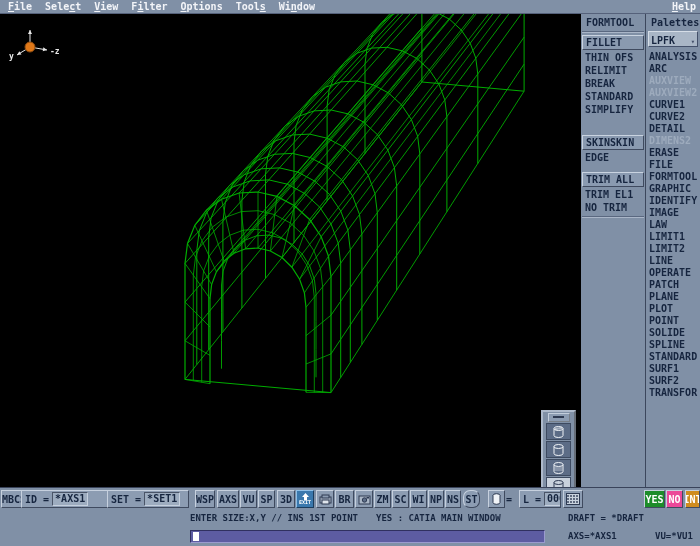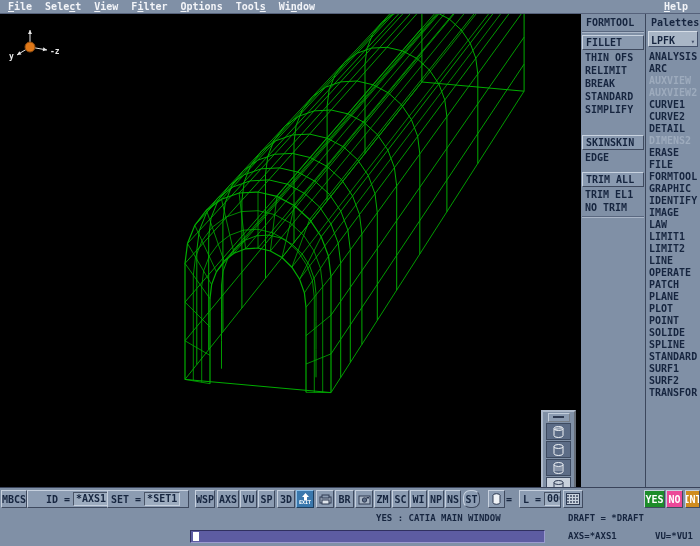--- a/index.html
+++ b/index.html
@@ -11,21 +11,21 @@
     -webkit-font-smoothing:none;
   }
   
   #menu-bar{
     position:absolute;left:0;top:0;width:700px;height:13px;
     background:#8090a6;border-bottom:1px solid #55617a;
     display:flex;align-items:center;font-size:10px;color:#f2f4f8;
   }
   .menu-item{margin-left:13px;white-space:pre;cursor:default;}
   .menu-item:first-child{margin-left:8px;}
-  .menu-help{margin-left:auto;margin-right:12px;}
+  .menu-help{margin-left:auto;margin-right:4px;}
   .menu-item u{text-decoration:underline;}
   
   #viewport{position:absolute;left:0;top:14px;width:581px;height:473px;background:#000;}
   #wf{position:absolute;left:0;top:0;}
   
   #mini-palette{
     position:absolute;left:541px;top:396px;width:35px;height:91px;
     background:#8090a6;border:2px outset #aebacb;box-sizing:border-box;
     display:flex;flex-direction:column;align-items:center;
   }
@@ -262,21 +262,21 @@
         <div class="pal-item">STANDARD</div>
         <div class="pal-item">SURF1</div>
         <div class="pal-item">SURF2</div>
         <div class="pal-item">TRANSFOR</div>
       </div>
   </div>
 </div>
 
 <div id="toolbar">
     <div class="tb-seg" style="left: 1px; width: 26px;">MBCS</div>
-    <div class="tb-seg tb-field" style="left: 27px; width: 98px; justify-content: center;"><span>ID =</span><span class="val">*AXS1</span></div>
+    <div class="tb-seg tb-field" style="left: 21px; width: 98px;"><span>ID =</span><span class="val">*AXS1</span></div>
     <div class="tb-seg tb-field" style="left: 107px; width: 82px;"><span>SET =</span><span class="val">*SET1</span></div>
     <div class="tb-seg" style="left: 195px; width: 20px;">WSP</div>
     <div class="tb-seg" style="left: 217px; width: 22px;">AXS</div>
     <div class="tb-seg" style="left: 240px; width: 17px;">VU</div>
     <div class="tb-seg" style="left: 258px; width: 17px;">SP</div>
     <div class="tb-seg" style="left: 277px; width: 18px;">3D</div>
     <div class="tb-seg tb-exit" style="left: 296px; width: 18px;"><svg width="9" height="7" viewBox="0 0 9 7">
         <path d="M4.5 0 L8 4 H6 V7 H3 V4 H1 Z" fill="#fff"></path>
       </svg><span>EXIT</span></div>
     <div class="tb-seg" style="left: 316px; width: 18px;"><svg width="13" height="11" viewBox="0 0 13 11">
@@ -316,20 +316,21 @@
         <circle cx="11" cy="3" r="0.9" fill="#2e3a52"></circle>
         <circle cx="11" cy="6" r="0.9" fill="#2e3a52"></circle>
         <circle cx="11" cy="9" r="0.9" fill="#2e3a52"></circle>
       </svg></div>
     <div class="tb-seg tb-ans" style="left: 644px; width: 21px; background: rgb(29, 140, 42);">YES</div>
     <div class="tb-seg tb-ans" style="left: 666px; width: 17px; background: #ec4899;">NO</div>
     <div class="tb-seg tb-ans" style="left: 685px; width: 15px; background: rgb(207, 140, 30);">INT</div>
   </div>
 
 <div id="status-row">
+  <span class="st-text" style="left:190px;">ENTER SIZE:X,Y // INS 1ST POINT</span>
   <span class="st-text" style="left:376px;">YES : CATIA MAIN WINDOW</span>
   <span class="st-text" style="left:568px;">DRAFT = *DRAFT</span>
 </div>
 
 <div id="input-row">
   <div id="command-input">
     <div id="command-cursor"></div>
   </div>
   <span class="st-text" style="left:568px;">AXS=*AXS1</span>
   <span class="st-text" style="left:655px;">VU=*VU1</span>

